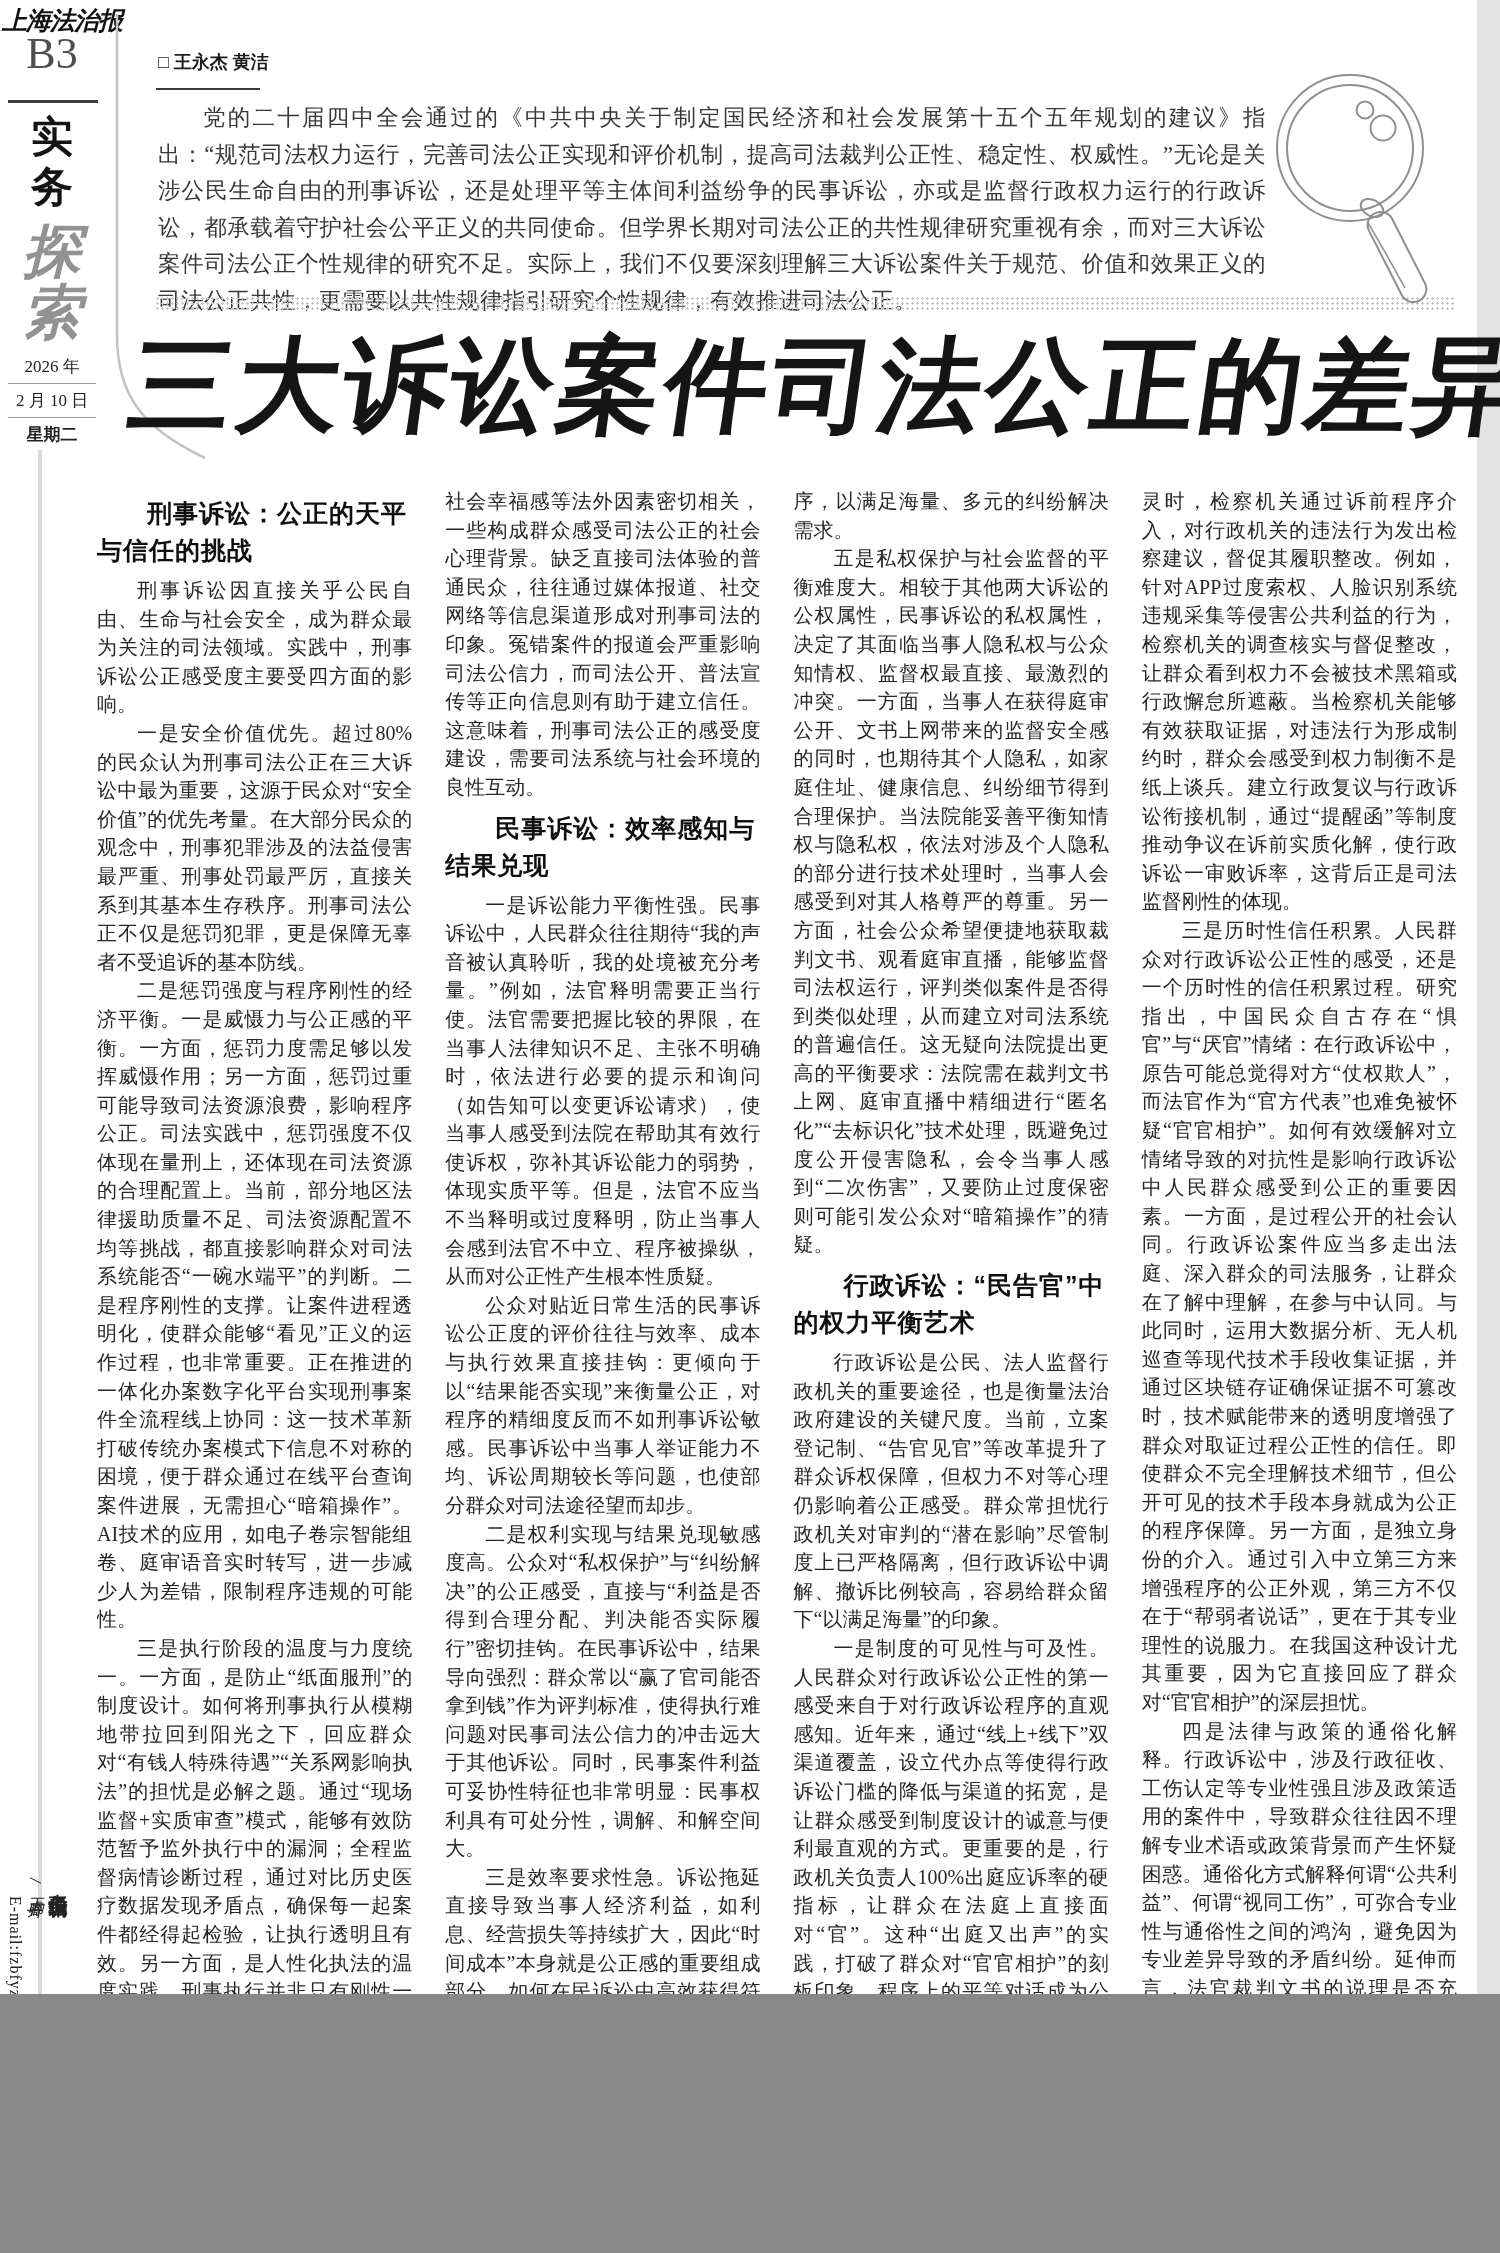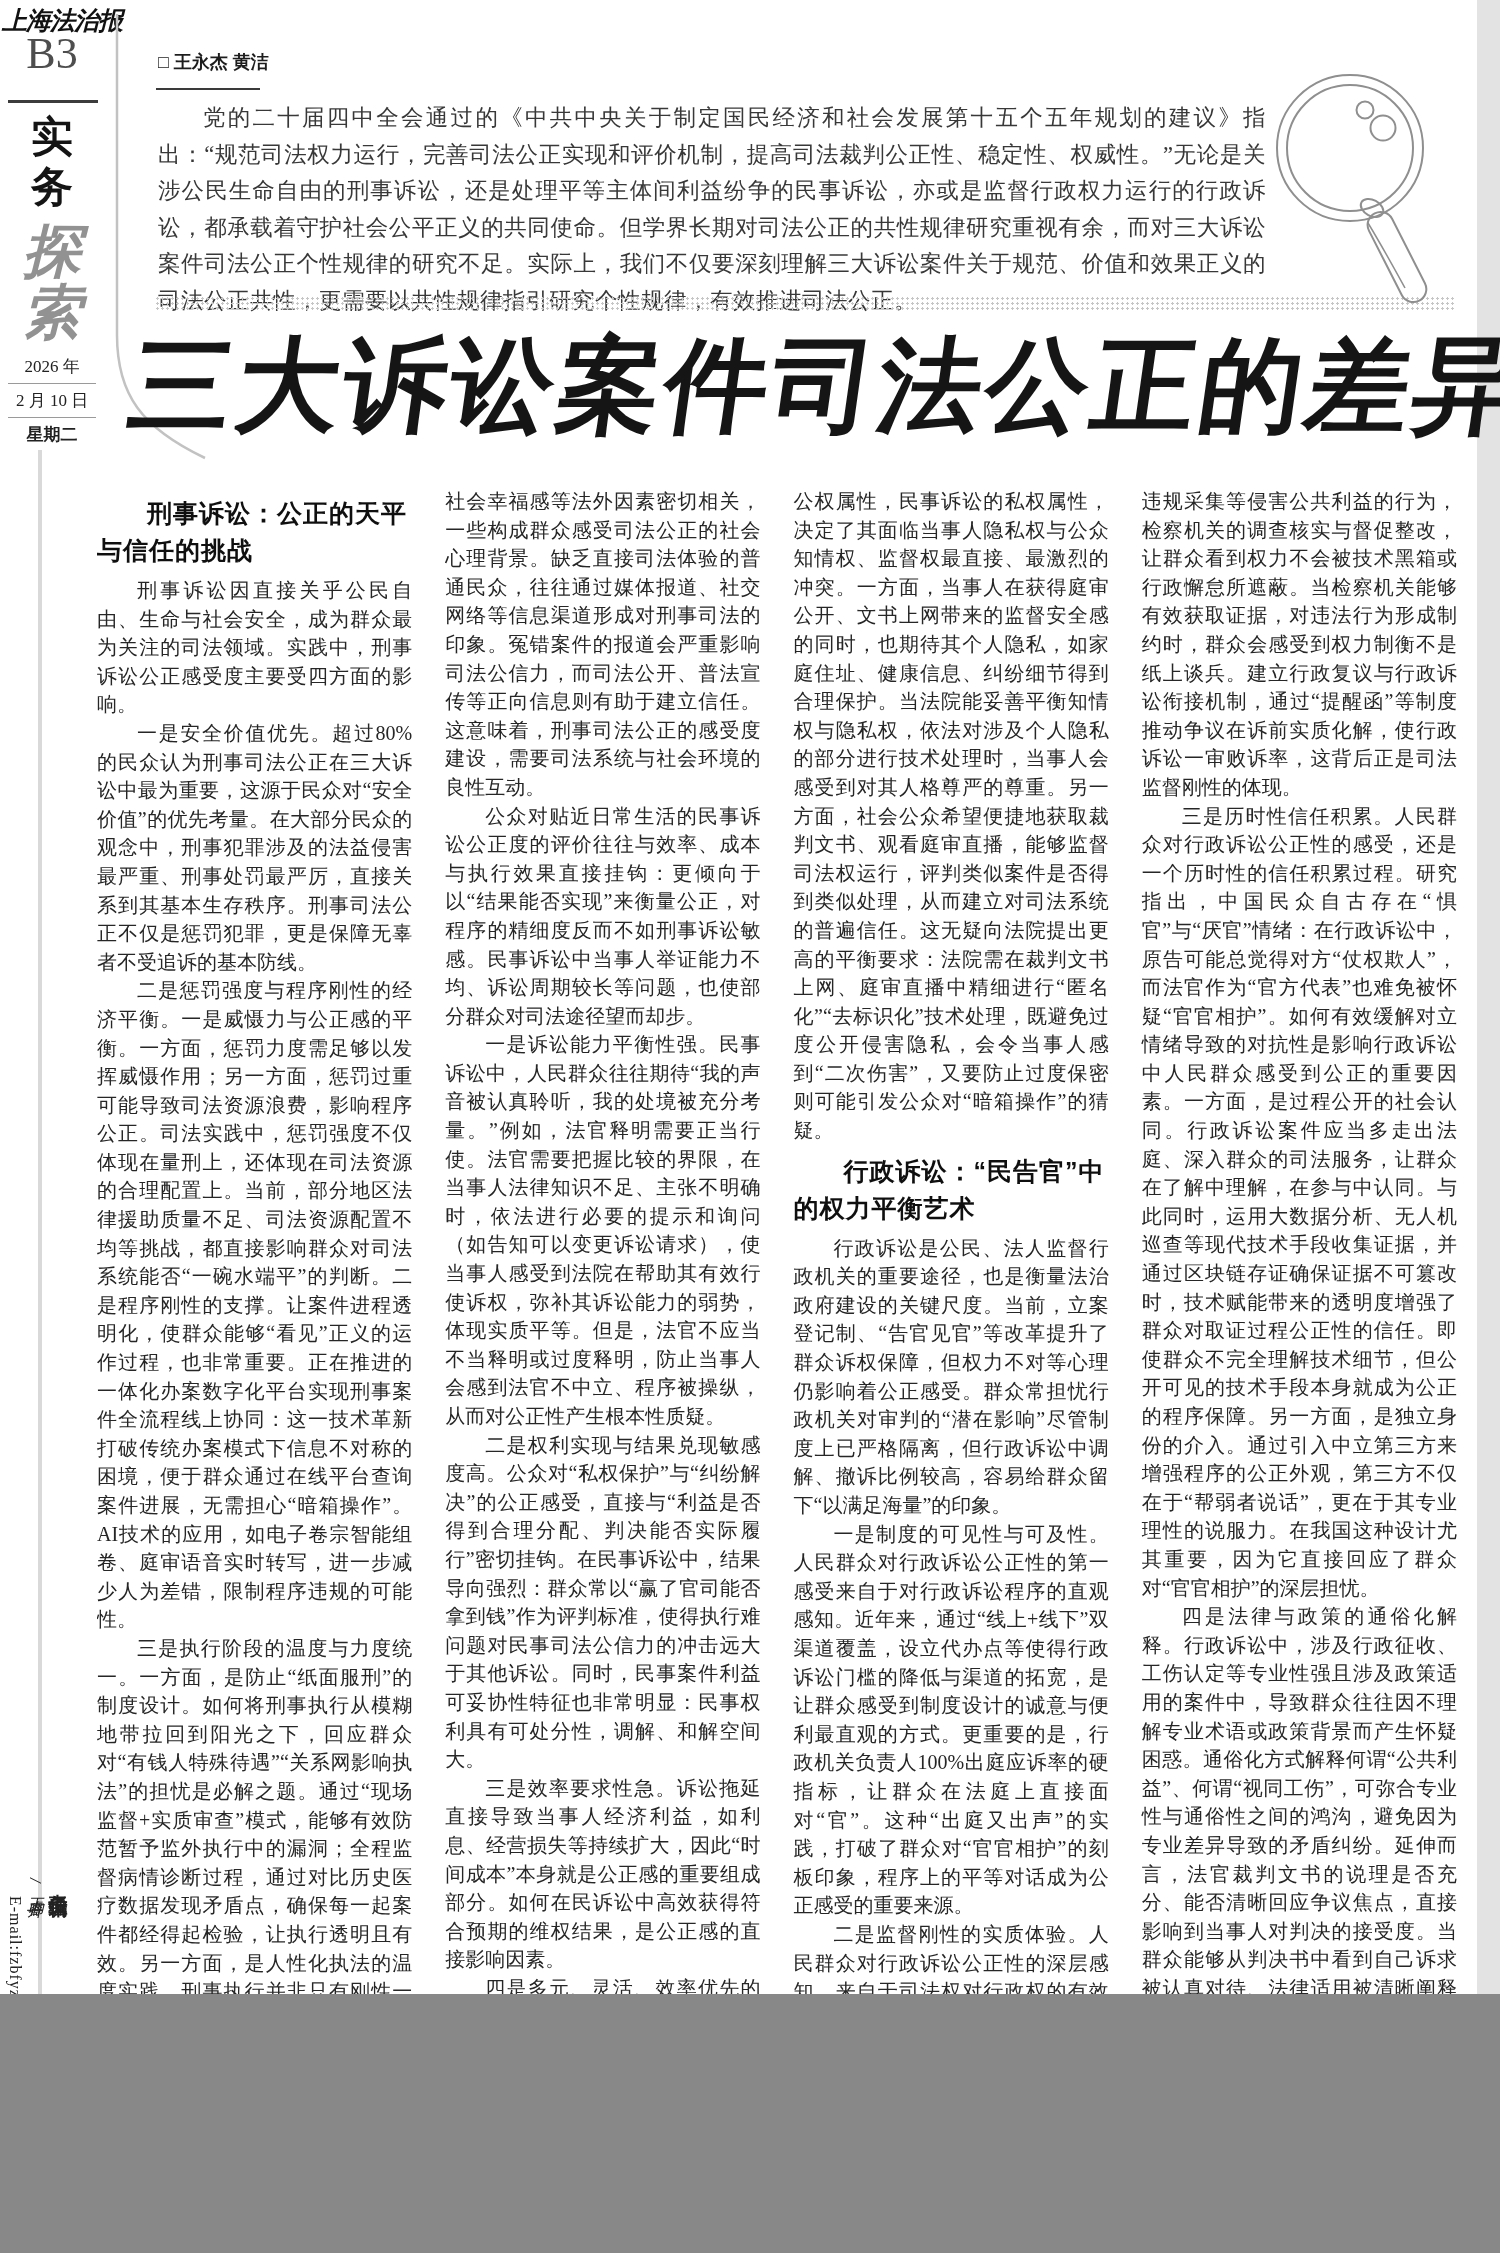--- a/index.html
+++ b/index.html
@@ -118,22 +118,23 @@
   <div class="headline">三大诉讼案件司法公正的差异</div>
 
   <div class="body-cols">
     <h3>刑事诉讼：公正的天平与信任的挑战</h3>
     <p>刑事诉讼因直接关乎公民自由、生命与社会安全，成为群众最为关注的司法领域。实践中，刑事诉讼公正感受度主要受四方面的影响。</p>
     <p>一是安全价值优先。超过80%的民众认为刑事司法公正在三大诉讼中最为重要，这源于民众对“安全价值”的优先考量。在大部分民众的观念中，刑事犯罪涉及的法益侵害最严重、刑事处罚最严厉，直接关系到其基本生存秩序。刑事司法公正不仅是惩罚犯罪，更是保障无辜者不受追诉的基本防线。</p>
     <p>二是惩罚强度与程序刚性的经济平衡。一是威慑力与公正感的平衡。一方面，惩罚力度需足够以发挥威慑作用；另一方面，惩罚过重可能导致司法资源浪费，影响程序公正。司法实践中，惩罚强度不仅体现在量刑上，还体现在司法资源的合理配置上。当前，部分地区法律援助质量不足、司法资源配置不均等挑战，都直接影响群众对司法系统能否“一碗水端平”的判断。二是程序刚性的支撑。让案件进程透明化，使群众能够“看见”正义的运作过程，也非常重要。正在推进的一体化办案数字化平台实现刑事案件全流程线上协同：这一技术革新打破传统办案模式下信息不对称的困境，便于群众通过在线平台查询案件进展，无需担心“暗箱操作”。AI技术的应用，如电子卷宗智能组卷、庭审语音实时转写，进一步减少人为差错，限制程序违规的可能性。</p>
     <p>三是执行阶段的温度与力度统一。一方面，是防止“纸面服刑”的制度设计。如何将刑事执行从模糊地带拉回到阳光之下，回应群众对“有钱人特殊待遇”“关系网影响执法”的担忧是必解之题。通过“现场监督+实质审查”模式，能够有效防范暂予监外执行中的漏洞；全程监督病情诊断过程，通过对比历史医疗数据发现矛盾点，确保每一起案件都经得起检验，让执行透明且有效。另一方面，是人性化执法的温度实践。刑事执行并非只有刚性一面，而是应当既确保监管效果，又保障矫正对象的基本生计权，体现“惩罚与改造相结合”的司法理念。</p>
     <p>四是超越法律的社会生态。民众对刑事司法公正的认同程度，与他们的社会公平感、社会信任感、社会幸福感等法外因素密切相关，一些构成群众感受司法公正的社会心理背景。缺乏直接司法体验的普通民众，往往通过媒体报道、社交网络等信息渠道形成对刑事司法的印象。冤错案件的报道会严重影响司法公信力，而司法公开、普法宣传等正向信息则有助于建立信任。这意味着，刑事司法公正的感受度建设，需要司法系统与社会环境的良性互动。</p>
 
+    <h3>民事诉讼：效率感知与结果兑现</h3>
+    <p>一是诉讼能力平衡性强。民事诉讼中，人民群众往往期待“我的声音被认真聆听，我的处境被充分考量。”例如，法官释明需要正当行使。法官需要把握比较的界限，在当事人法律知识不足、主张不明确时，依法进行必要的提示和询问（如告知可以变更诉讼请求），使当事人感受到法院在帮助其有效行使诉权，弥补其诉讼能力的弱势，体现实质平等。但是，法官不应当不当释明或过度释明，防止当事人会感到法官不中立、程序被操纵，从而对公正性产生根本性质疑。</p>
     <p>公众对贴近日常生活的民事诉讼公正度的评价往往与效率、成本与执行效果直接挂钩：更倾向于以“结果能否实现”来衡量公正，对程序的精细度反而不如刑事诉讼敏感。民事诉讼中当事人举证能力不均、诉讼周期较长等问题，也使部分群众对司法途径望而却步。</p>
-    <p>一是诉讼能力平衡性强。民事诉讼中，人民群众往往期待“我的声音被认真聆听，我的处境被充分考量。”例如，法官释明需要正当行使。法官需要把握比较的界限，在当事人法律知识不足、主张不明确时，依法进行必要的提示和询问（如告知可以变更诉讼请求），使当事人感受到法院在帮助其有效行使诉权，弥补其诉讼能力的弱势，体现实质平等。但是，法官不应当不当释明或过度释明，防止当事人会感到法官不中立、程序被操纵，从而对公正性产生根本性质疑。</p>
     <p>二是权利实现与结果兑现敏感度高。公众对“私权保护”与“纠纷解决”的公正感受，直接与“利益是否得到合理分配、判决能否实际履行”密切挂钩。在民事诉讼中，结果导向强烈：群众常以“赢了官司能否拿到钱”作为评判标准，使得执行难问题对民事司法公信力的冲击远大于其他诉讼。同时，民事案件利益可妥协性特征也非常明显：民事权利具有可处分性，调解、和解空间大。</p>
     <p>三是效率要求性急。诉讼拖延直接导致当事人经济利益，如利息、经营损失等持续扩大，因此“时间成本”本身就是公正感的重要组成部分。如何在民诉讼中高效获得符合预期的维权结果，是公正感的直接影响因素。</p>
     <p>四是多元、灵活、效率优先的程序设置需求多。在民事诉讼中，公正感与“程序与案件匹配度”高度相关，需要设置丰富、灵活性的程序，以满足海量、多元的纠纷解决需求。</p>
     <p>五是私权保护与社会监督的平衡难度大。相较于其他两大诉讼的公权属性，民事诉讼的私权属性，决定了其面临当事人隐私权与公众知情权、监督权最直接、最激烈的冲突。一方面，当事人在获得庭审公开、文书上网带来的监督安全感的同时，也期待其个人隐私，如家庭住址、健康信息、纠纷细节得到合理保护。当法院能妥善平衡知情权与隐私权，依法对涉及个人隐私的部分进行技术处理时，当事人会感受到对其人格尊严的尊重。另一方面，社会公众希望便捷地获取裁判文书、观看庭审直播，能够监督司法权运行，评判类似案件是否得到类似处理，从而建立对司法系统的普遍信任。这无疑向法院提出更高的平衡要求：法院需在裁判文书上网、庭审直播中精细进行“匿名化”“去标识化”技术处理，既避免过度公开侵害隐私，会令当事人感到“二次伤害”，又要防止过度保密则可能引发公众对“暗箱操作”的猜疑。</p>
 
     <h3>行政诉讼：“民告官”中的权力平衡艺术</h3>
     <p>行政诉讼是公民、法人监督行政机关的重要途径，也是衡量法治政府建设的关键尺度。当前，立案登记制、“告官见官”等改革提升了群众诉权保障，但权力不对等心理仍影响着公正感受。群众常担忧行政机关对审判的“潜在影响”尽管制度上已严格隔离，但行政诉讼中调解、撤诉比例较高，容易给群众留下“以满足海量”的印象。</p>
     <p>一是制度的可见性与可及性。人民群众对行政诉讼公正性的第一感受来自于对行政诉讼程序的直观感知。近年来，通过“线上+线下”双渠道覆盖，设立代办点等使得行政诉讼门槛的降低与渠道的拓宽，是让群众感受到制度设计的诚意与便利最直观的方式。更重要的是，行政机关负责人100%出庭应诉率的硬指标，让群众在法庭上直接面对“官”。这种“出庭又出声”的实践，打破了群众对“官官相护”的刻板印象，程序上的平等对话成为公正感受的重要来源。</p>
     <p>二是监督刚性的实质体验。人民群众对行政诉讼公正性的深层感知，来自于司法权对行政权的有效制衡，发挥检察机关法律监督权就显得至关重要：在传统行政监管可能因“监管俘获”或“惰性执法”而失灵时，检察机关通过诉前程序介入，对行政机关的违法行为发出检察建议，督促其履职整改。例如，针对APP过度索权、人脸识别系统违规采集等侵害公共利益的行为，检察机关的调查核实与督促整改，让群众看到权力不会被技术黑箱或行政懈怠所遮蔽。当检察机关能够有效获取证据，对违法行为形成制约时，群众会感受到权力制衡不是纸上谈兵。建立行政复议与行政诉讼衔接机制，通过“提醒函”等制度推动争议在诉前实质化解，使行政诉讼一审败诉率，这背后正是司法监督刚性的体现。</p>
     <p>三是历时性信任积累。人民群众对行政诉讼公正性的感受，还是一个历时性的信任积累过程。研究指出，中国民众自古存在“惧官”与“厌官”情绪：在行政诉讼中，原告可能总觉得对方“仗权欺人”，而法官作为“官方代表”也难免被怀疑“官官相护”。如何有效缓解对立情绪导致的对抗性是影响行政诉讼中人民群众感受到公正的重要因素。一方面，是过程公开的社会认同。行政诉讼案件应当多走出法庭、深入群众的司法服务，让群众在了解中理解，在参与中认同。与此同时，运用大数据分析、无人机巡查等现代技术手段收集证据，并通过区块链存证确保证据不可篡改时，技术赋能带来的透明度增强了群众对取证过程公正性的信任。即使群众不完全理解技术细节，但公开可见的技术手段本身就成为公正的程序保障。另一方面，是独立身份的介入。通过引入中立第三方来增强程序的公正外观，第三方不仅在于“帮弱者说话”，更在于其专业理性的说服力。在我国这种设计尤其重要，因为它直接回应了群众对“官官相护”的深层担忧。</p>

